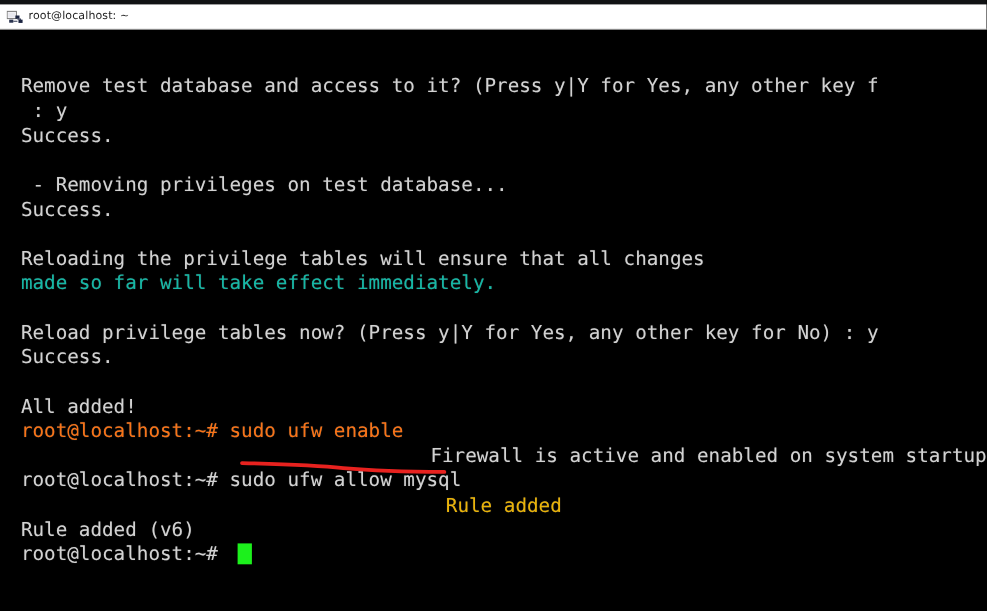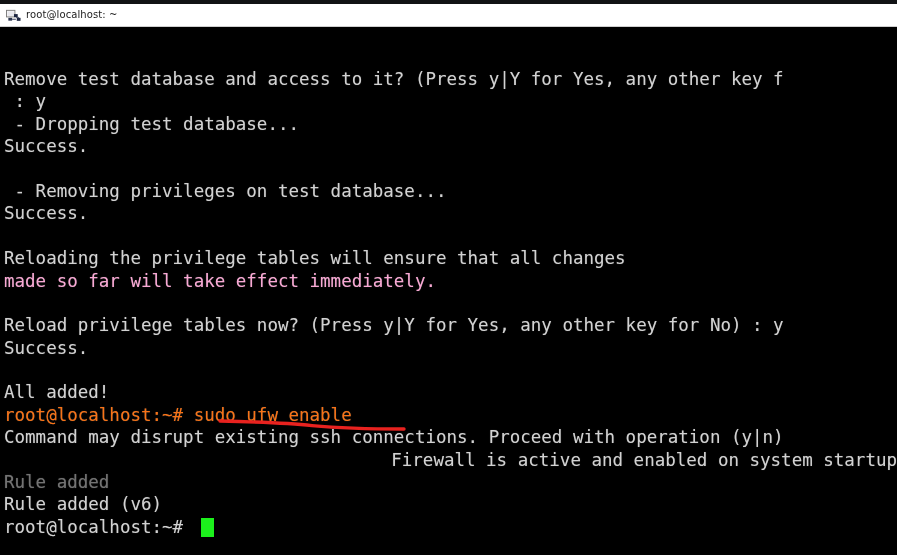--- a/index.html
+++ b/index.html
@@ -81,21 +81,21 @@
     width: 897px;
   }
 
   .term-line {
     height: 22.4px;
     line-height: 22.4px;
     font-family: "DejaVu Sans Mono", "Liberation Mono", monospace;
     font-size: 17.5px;
     color: #d2d2d2;
     white-space: pre;
-    padding-left: 4px;
+    padding-left: 19px;
     letter-spacing: 0px;
     text-shadow: 0 0 1px rgba(210,210,210,0.35);
   }
   .term-line.blank {
     color: transparent;
   }
 
   
   .cursor-line {
     position: relative;
@@ -137,37 +137,36 @@
       <path d="M6.5 12 L10.5 12" stroke="#333b55" stroke-width="1" fill="none"></path>
     </svg>
     <span class="titlebar-text">root@localhost: ~</span>
   </div>
 
   <div class="terminal">
     <div class="term-lines">
 
       <div class="term-line" style="color: rgb(210, 210, 210);">Remove test database and access to it? (Press y|Y for Yes, any other key f</div>
       <div class="term-line" style="color: rgb(210, 210, 210);"> : y</div>
-      <div class="term-line" style="color: rgb(210, 210, 210);"> - Dropping test database...</div>
       <div class="term-line" style="color: rgb(210, 210, 210);">Success.</div>
       <div class="term-line blank"></div>
       <div class="term-line" style="color: rgb(210, 210, 210);"> - Removing privileges on test database...</div>
       <div class="term-line" style="color: rgb(210, 210, 210);">Success.</div>
       <div class="term-line blank"></div>
       <div class="term-line" style="color: rgb(210, 210, 210);">Reloading the privilege tables will ensure that all changes</div>
-      <div class="term-line" style="color: #f9a8d4;">made so far will take effect immediately.</div>
+      <div class="term-line" style="color: #14b8a6;">made so far will take effect immediately.</div>
       <div class="term-line blank"></div>
       <div class="term-line" style="color: rgb(210, 210, 210);">Reload privilege tables now? (Press y|Y for Yes, any other key for No) : y</div>
       <div class="term-line" style="color: rgb(210, 210, 210);">Success.</div>
       <div class="term-line blank"></div>
       <div class="term-line" style="color: rgb(210, 210, 210);">All added!</div>
       <div class="term-line" style="color: #f97316;">root@localhost:~# sudo ufw enable</div>
-      <div class="term-line" style="color: rgb(210, 210, 210);">Command may disrupt existing ssh connections. Proceed with operation (y|n)</div>
       <div class="term-line" style="color: rgb(210, 210, 210); text-align: right;">Firewall is active and enabled on system startup</div>
-      <div class="term-line" style="color: #737373;">Rule added</div>
+      <div class="term-line" style="color: rgb(210, 210, 210);">root@localhost:~# sudo ufw allow mysql</div>
+      <div class="term-line" style="color: #eab308; text-align: center;">Rule added</div>
       <div class="term-line" style="color: rgb(210, 210, 210);">Rule added (v6)</div>
 
       <div class="term-line cursor-line" style="color: rgb(210, 210, 210);"><span>root@localhost:~# </span><span class="cursor-block" style="background: rgb(28, 240, 28);"></span></div>
 
     </div>
   </div>
 
   <svg class="annotation-underline" viewBox="0 0 897 555" xmlns="http://www.w3.org/2000/svg">
     <path id="anno-path" d="M 220 421 C 253.12 421.8, 286.24 422.76, 312 425.64 C 341.44 428.36, 374.56 429, 404 429" stroke="#e8221f" stroke-width="3.4" fill="none" stroke-linecap="round" stroke-linejoin="round"></path>
   </svg>

